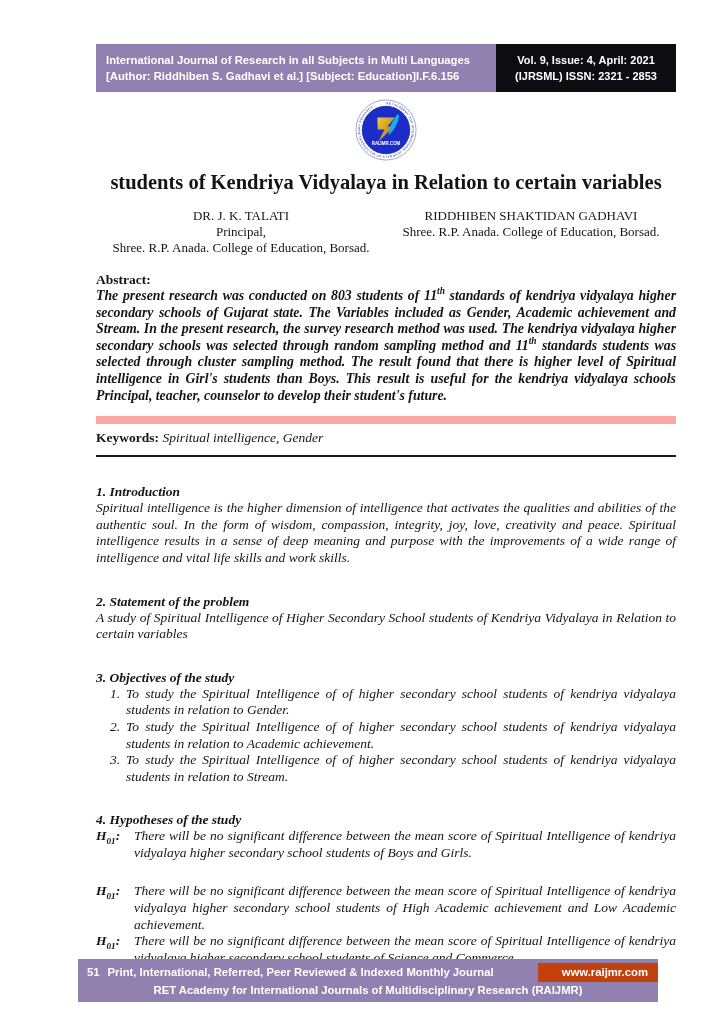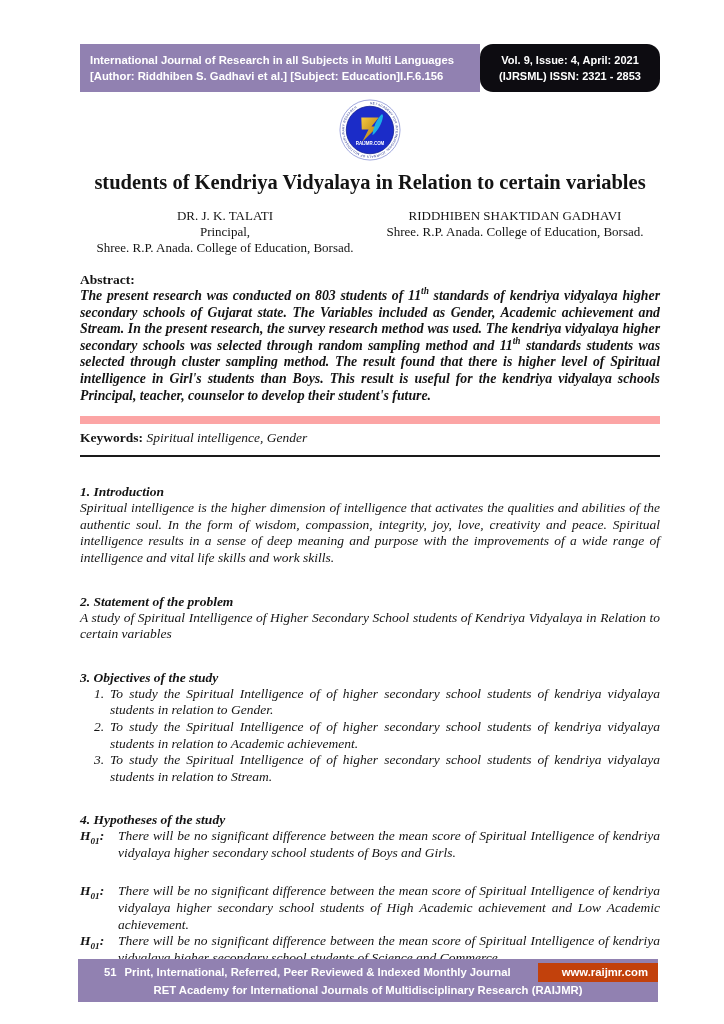--- a/index.html
+++ b/index.html
@@ -2,29 +2,29 @@
 <html><head>
 <meta charset="utf-8">
 <style>
   html,body{margin:0;padding:0;}
   body{
     width:724px;height:1024px;background:#ffffff;
     font-family:"Liberation Serif", serif;color:#141414;
     position:relative;overflow:hidden;
   }
   .page{position:relative;width:724px;height:1024px;background:#fff;}
-  .content{position:absolute;left:80px;width:580px;top:0;}
+  .content{position:absolute;left:96px;width:580px;top:0;}
 
   
   .header{display:flex;margin-top:44px;height:48px;
     font-family:"Liberation Sans", sans-serif;font-weight:bold;color:#fff;}
   .header-left{flex:1;background:#9181b1;display:flex;flex-direction:column;
     justify-content:center;gap:4px;padding:0 10px;font-size:11.3px;line-height:12px;}
   .header-right{width:172px;background:#0d0c11;display:flex;flex-direction:column;
-    justify-content:center;gap:4px;text-align:center;font-size:11px;line-height:12px;padding:0 4px;border-radius:13px;}
+    justify-content:center;gap:4px;text-align:center;font-size:11px;line-height:12px;padding:0 4px;}
 
   
   .logo-wrap{text-align:center;margin-top:7px;}
   .logo{width:62px;height:62px;}
 
   
   .title{margin-top:5px;text-align:center;font-weight:bold;font-size:20.5px;line-height:25px;}
   .title div{white-space:nowrap;}
   .authors{display:flex;margin-top:13px;}
   .author-col{flex:1;text-align:center;font-size:13px;line-height:16px;}
@@ -54,21 +54,21 @@
 
   .hyp-item{display:flex;font-size:13.5px;line-height:16.6px;}
   .hyp-label{width:38px;flex:none;font-weight:bold;}
   .hyp-text{flex:1;text-align:justify;}
   .hyp-gap{height:22px;}
 
   
   .footer{position:absolute;left:78px;bottom:22px;width:580px;background:#9181b1;
     color:#fff;font-family:"Liberation Sans", sans-serif;font-weight:bold;
     font-size:11.3px;line-height:13px;padding:4px 0 5px;}
-  .footer-line1{display:flex;align-items:center;margin-left:17px;}
+  .footer-line1{display:flex;align-items:center;}
   .footer-page{padding:0 8px 0 9px;}
   .footer-text1{flex:1;}
   .footer-url{background:#c2410c;padding:3px 10px 3px 24px;margin-right:0;}
   .footer-line2{text-align:center;margin-top:2px;}
 </style>
 </head>
 <body>
 
 <div class="page">
   <div class="content">

